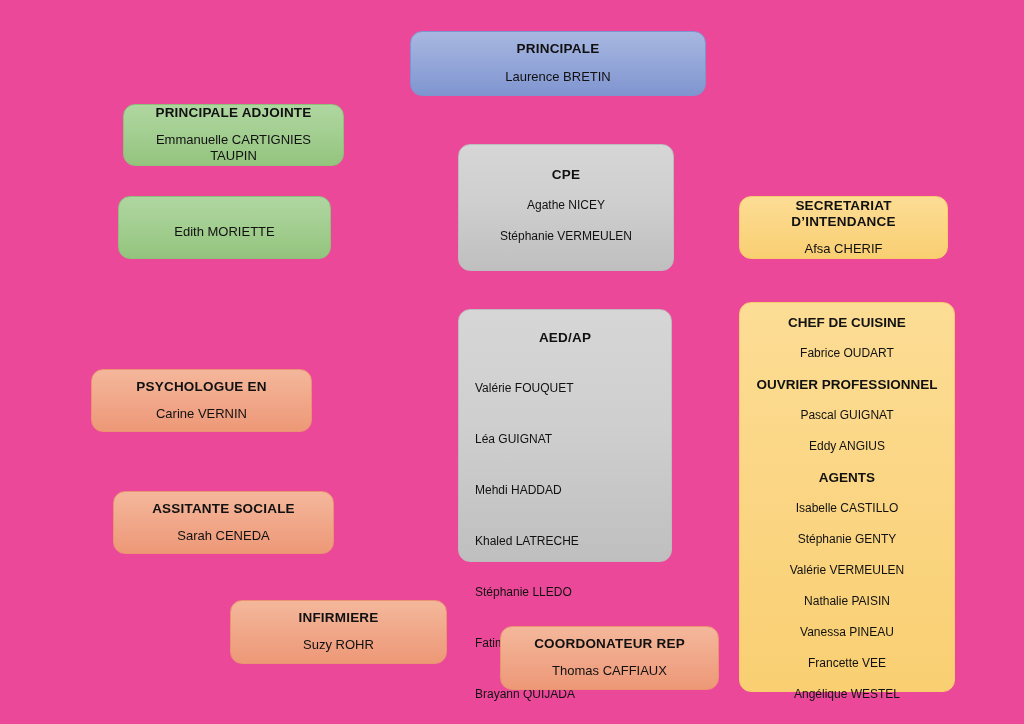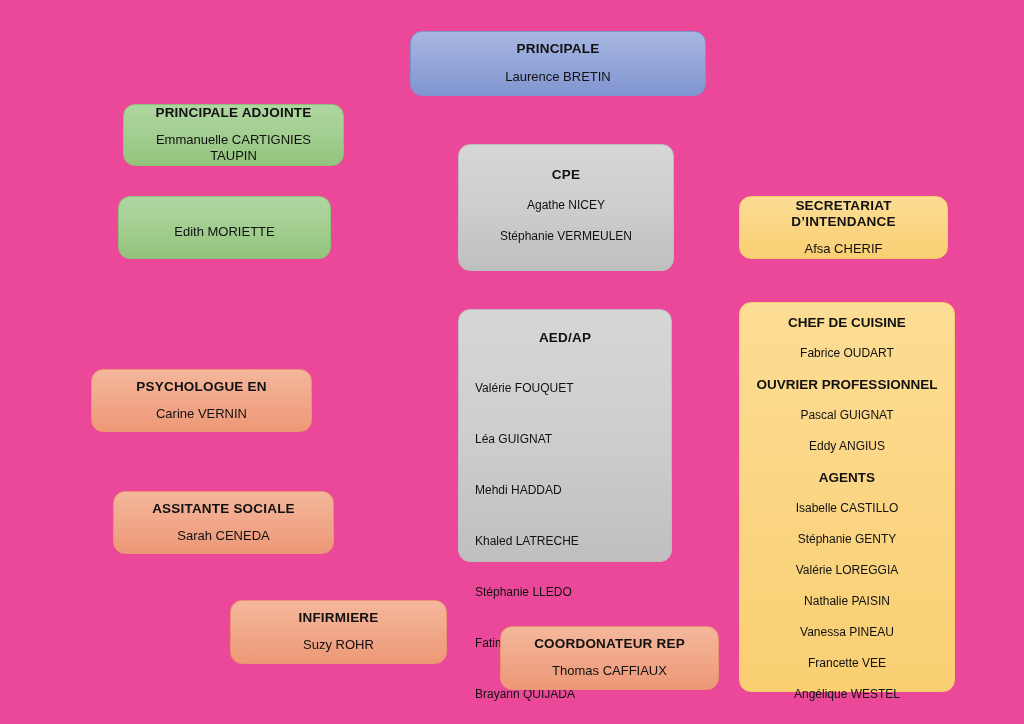--- a/index.html
+++ b/index.html
@@ -133,21 +133,21 @@
     <div class="subtitle">CHEF DE CUISINE</div>
     <div class="row">Fabrice OUDART</div>
 
     <div class="subtitle">OUVRIER PROFESSIONNEL</div>
     <div class="row">Pascal GUIGNAT</div>
     <div class="row">Eddy ANGIUS</div>
 
     <div class="subtitle">AGENTS</div>
     <div class="row">Isabelle CASTILLO</div>
     <div class="row">Stéphanie GENTY</div>
-    <div class="row">Valérie LOREGGIA</div>
+    <div class="row">Valérie VERMEULEN</div>
     <div class="row">Nathalie PAISIN</div>
     <div class="row">Vanessa PINEAU</div>
     <div class="row">Francette VEE</div>
     <div class="row">Angélique WESTEL</div>
   </div>
 
   <div class="node theme-salmon" style="left:65px; top:369px; width:221px; height:63px;margin-left:26px;">
     <div class="title">PSYCHOLOGUE EN</div>
     <div class="person" style="margin-top:10px;">Carine VERNIN</div>
   </div>

